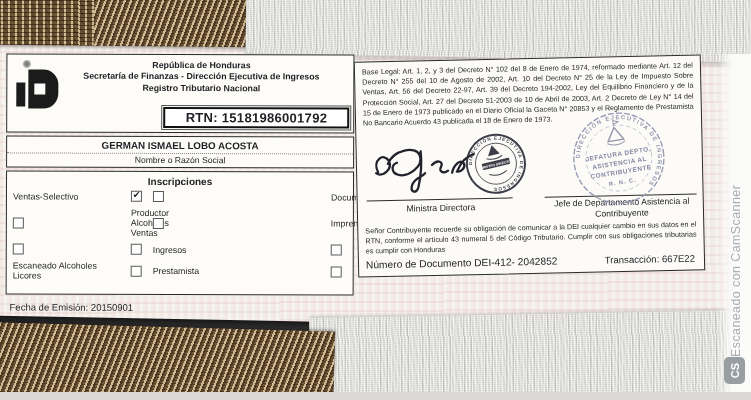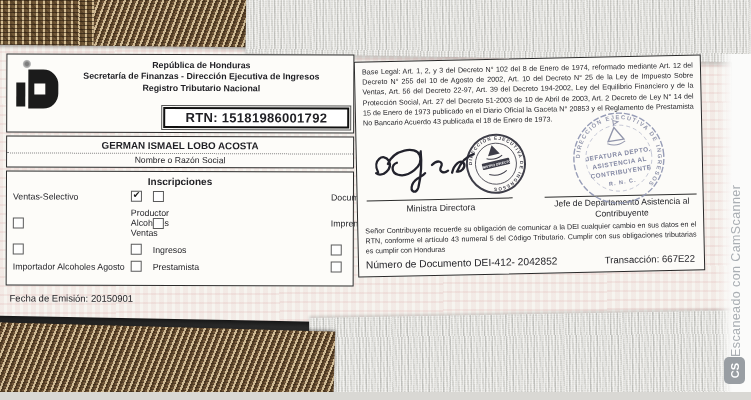--- a/index.html
+++ b/index.html
@@ -153,21 +153,21 @@
         <span class="cb"></span>
         <div>Productor Alcoholes Ventas</div>
         <span class="cb"></span>
 
         <div>Imprentas</div>
         <span class="cb"></span>
         <span class="cb"></span>
 
         <div>Ingresos</div>
         <span class="cb"></span>
-        <div>Importador Alcoholes Agosto</div>
+        <div>Escaneado Alcoholes Licores</div>
         <span class="cb"></span>
 
         <div>Prestamista</div>
         <span class="cb"></span>
         <div></div>
         <div></div>
       </div>
     </div>
 
     <div class="fecha">Fecha de Emisión: 20150901</div>

